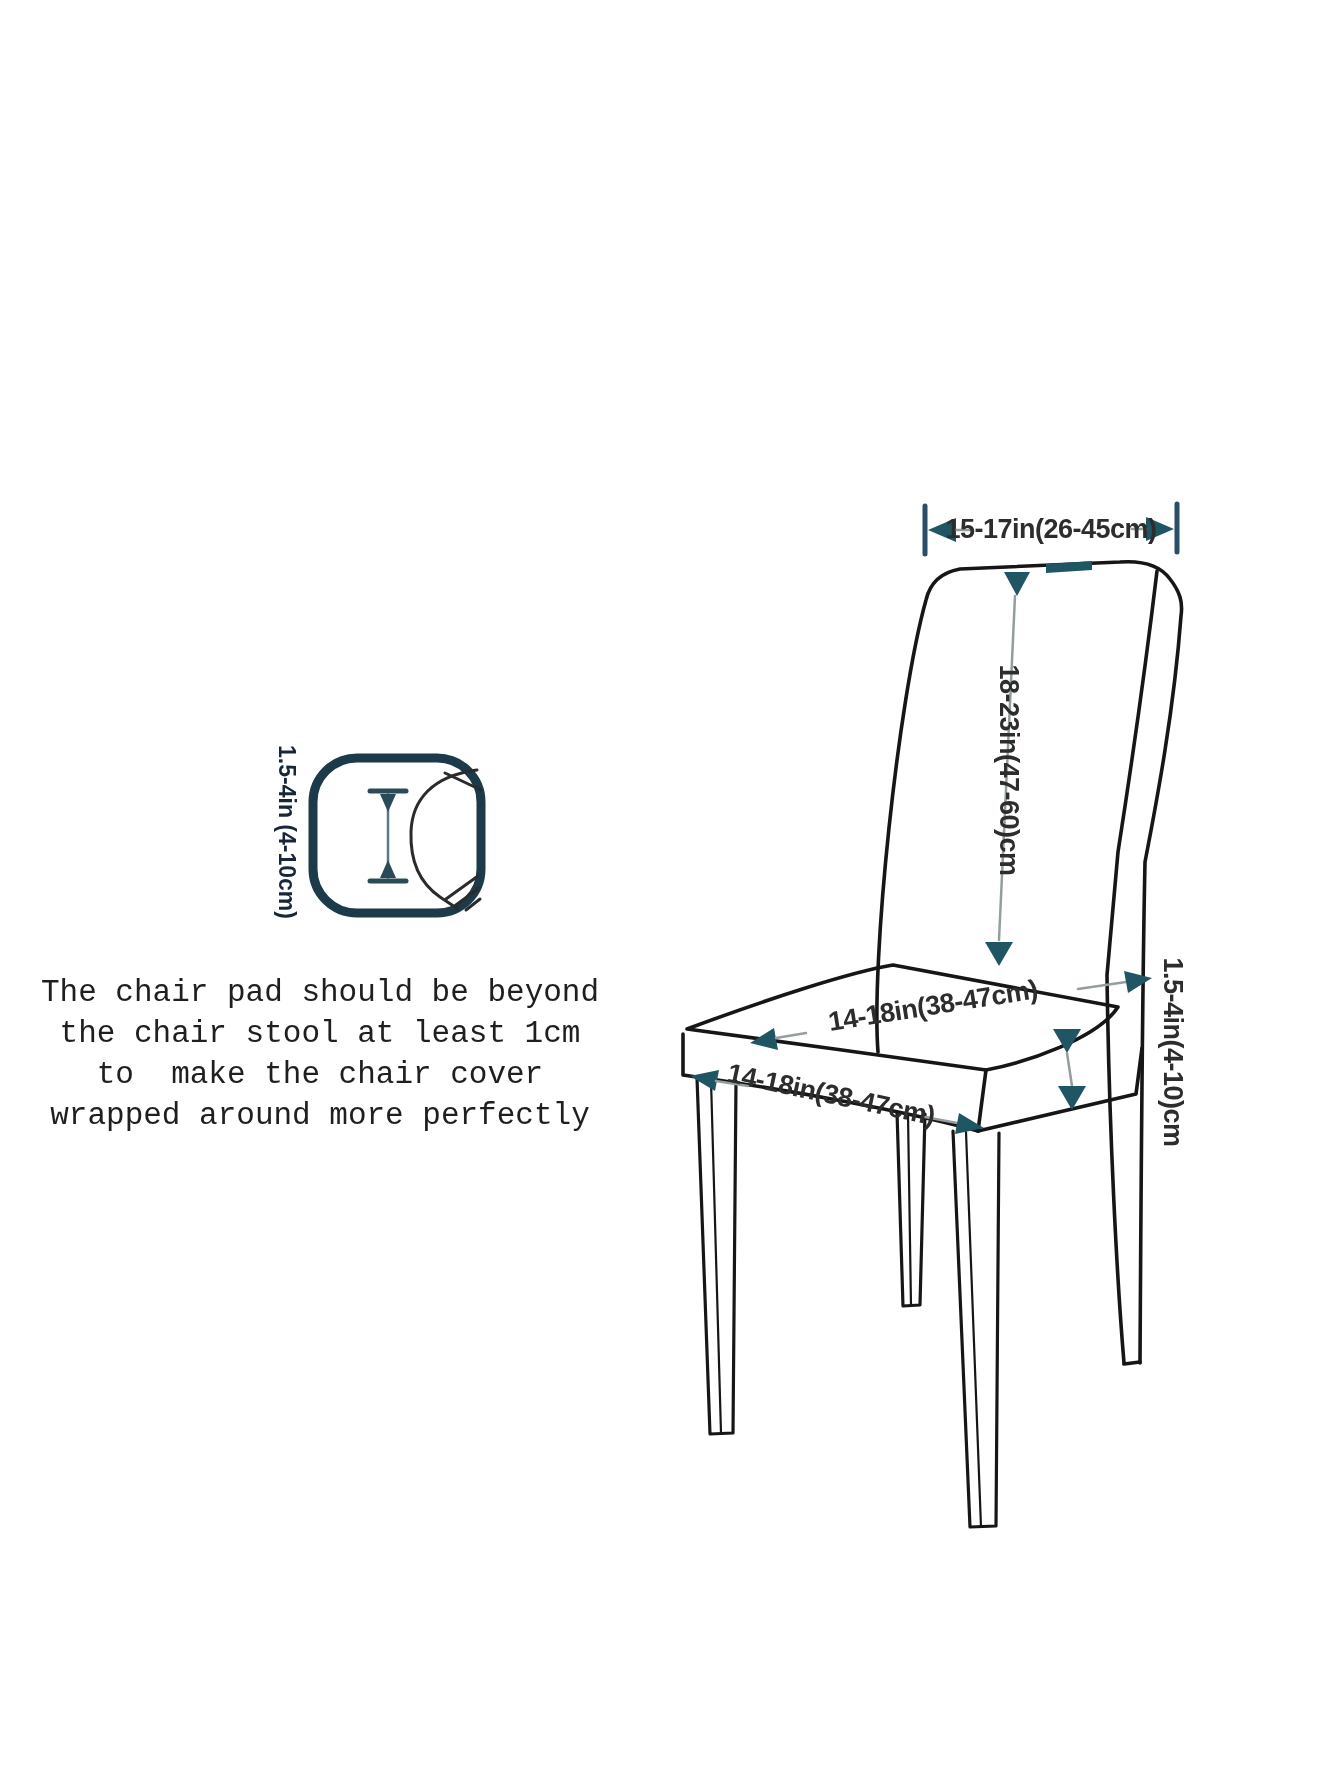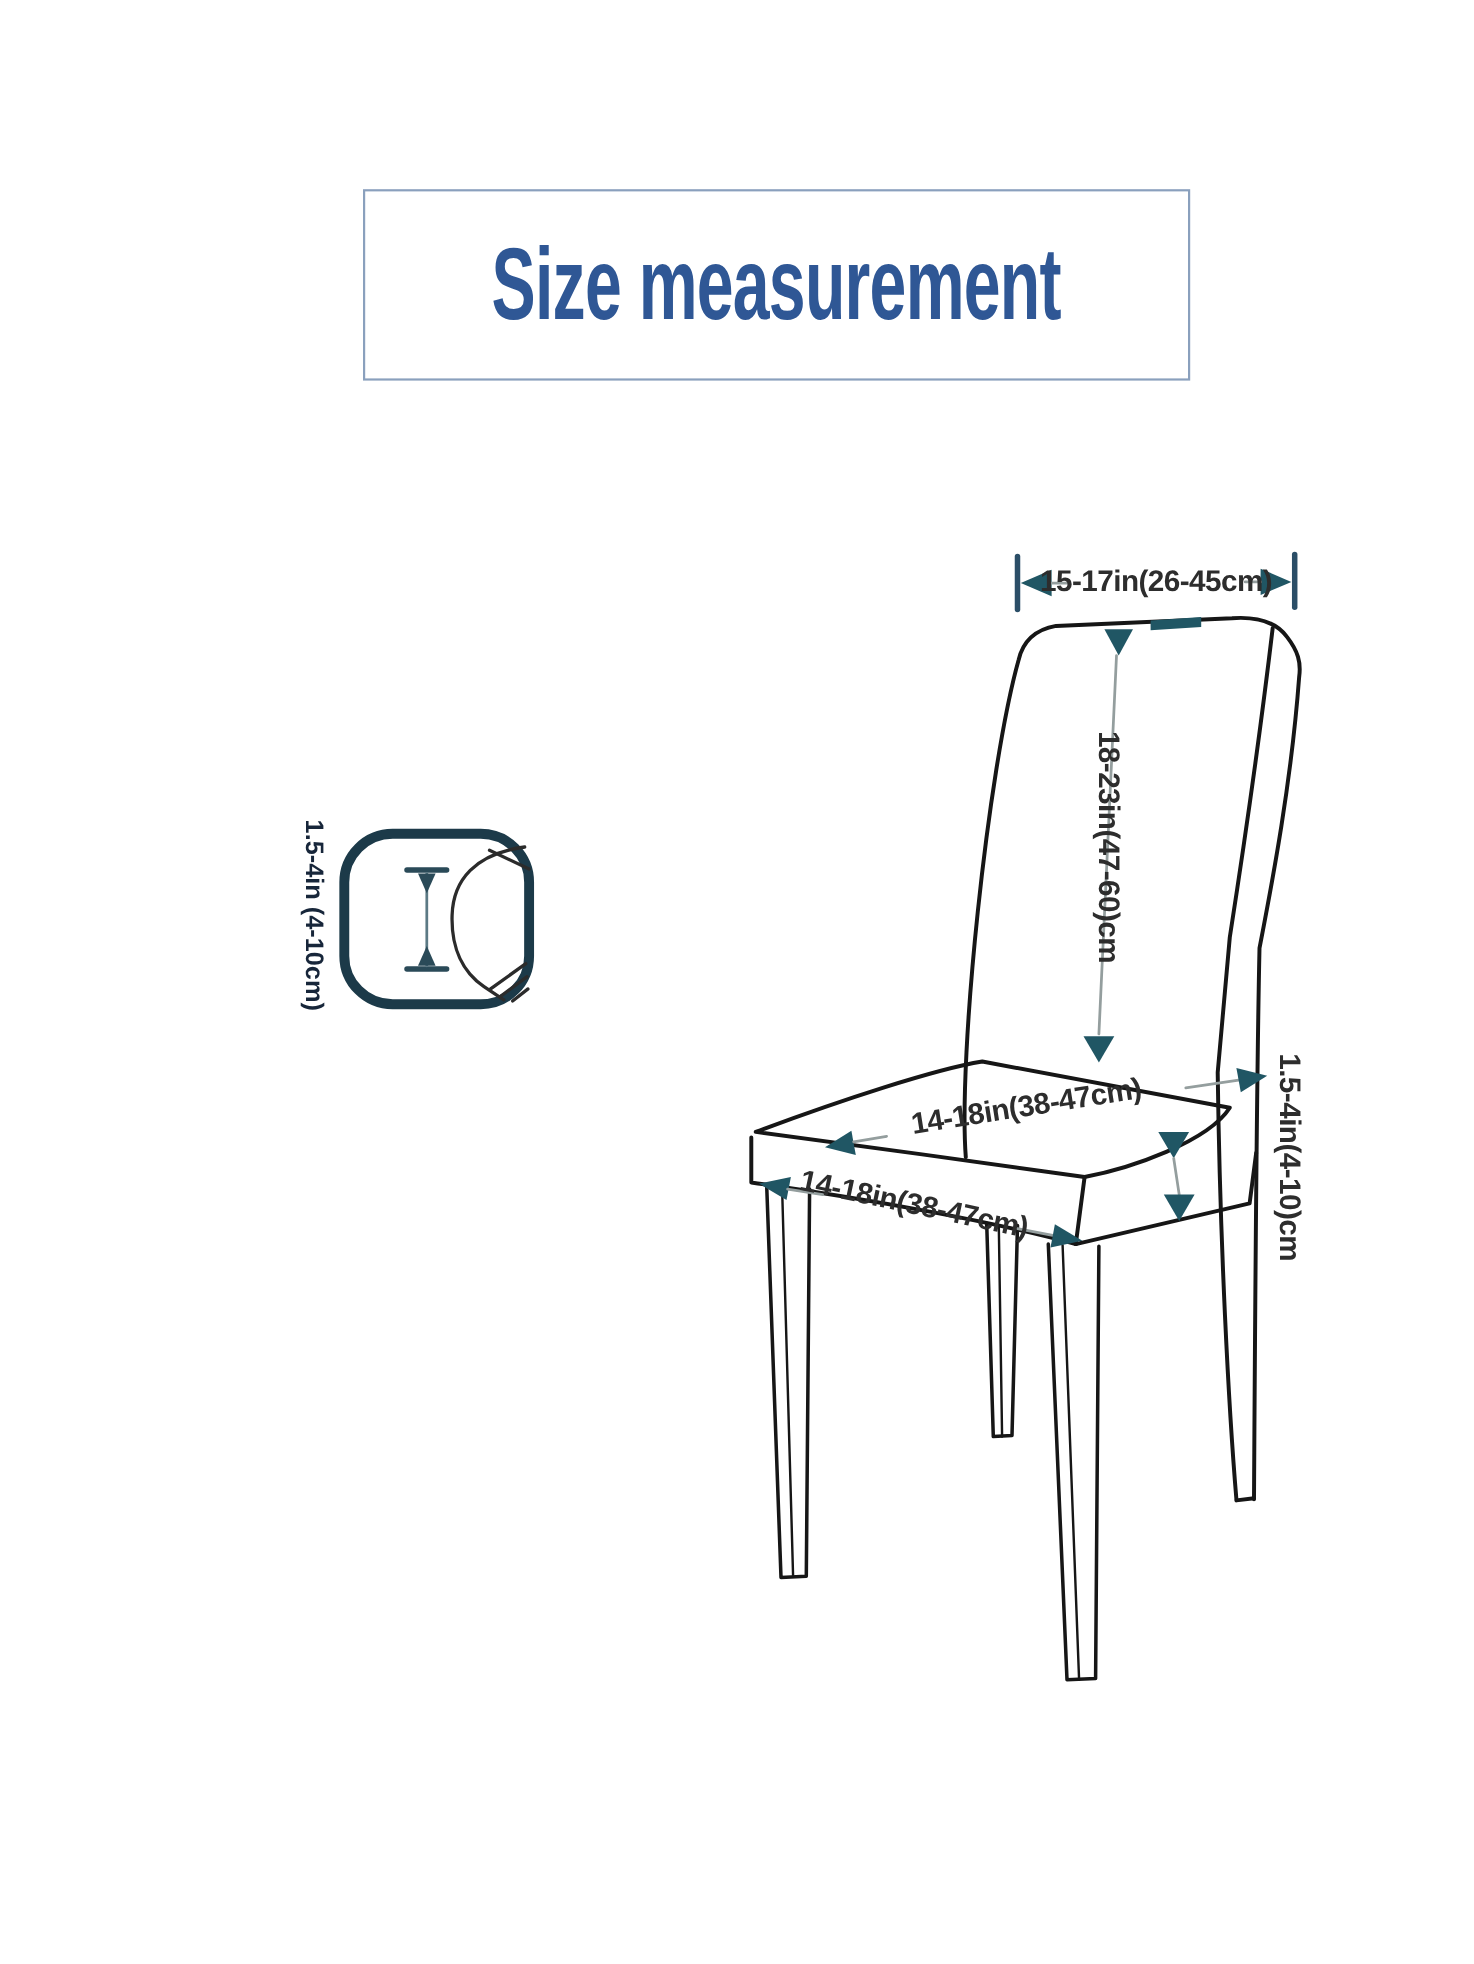--- a/index.html
+++ b/index.html
@@ -27,23 +27,20 @@
   #lbl-seat-top  {left:933px; top:1006px;transform:translate(-50%,-50%) rotate(-9deg);}
   #lbl-seat-front{left:831px; top:1095px;transform:translate(-50%,-50%) rotate(12deg);}
   #lbl-inset     {left:286px; top:832px; transform:translate(-50%,-50%) rotate(90deg);
                   font-size:23px;color:#17263a;letter-spacing:0;}
 </style>
 </head>
 <body>
 
 <div class="page">
 
-  <div class="title-box">
-    <span class="title-text">Size measurement</span>
-  </div>
 
   <svg class="art" viewBox="0 0 1340 1785" fill="none" stroke-linecap="round" stroke-linejoin="round">
 
     <g stroke="#161616" stroke-width="3.6">
       <path d="M 878,1052 C 871,960 898,700 926,600 Q 932,574 960,569 L 1120,562 C 1148,560 1162,568 1170,579 C 1180,592 1183,602 1181,616 C 1174,710 1157,800 1145,862 C 1142,1000 1141,1200 1140,1363"></path>
       <path d="M 1157,571 C 1147,655 1130,775 1118,852 L 1107,975 C 1109,1130 1117,1280 1124,1363"></path>
       <path d="M 1124,1364 L 1140,1362"></path>
     </g>
 
     <polygon points="1046,564 1092,561 1092,570 1046,573" fill="#205664"></polygon>
@@ -118,14 +115,20 @@
     </g>
   </svg>
 
   <div class="dim-label" id="lbl-top">15-17in(26-45cm)</div>
   <div class="dim-label" id="lbl-back">18-23in(47-60)cm</div>
   <div class="dim-label" id="lbl-side">1.5-4in(4-10)cm</div>
   <div class="dim-label" id="lbl-seat-top">14-18in(38-47cm)</div>
   <div class="dim-label" id="lbl-seat-front">14-18in(38-47cm)</div>
   <div class="dim-label" id="lbl-inset">1.5-4in (4-10cm)</div>
 
+  <div class="note">
+    <div>The chair pad should be beyond</div>
+    <div>the chair stool at least 1cm</div>
+    <div>to  make the chair cover</div>
+    <div>wrapped around more perfectly</div>
+  </div>
 
 </div>
 
 </body></html>

